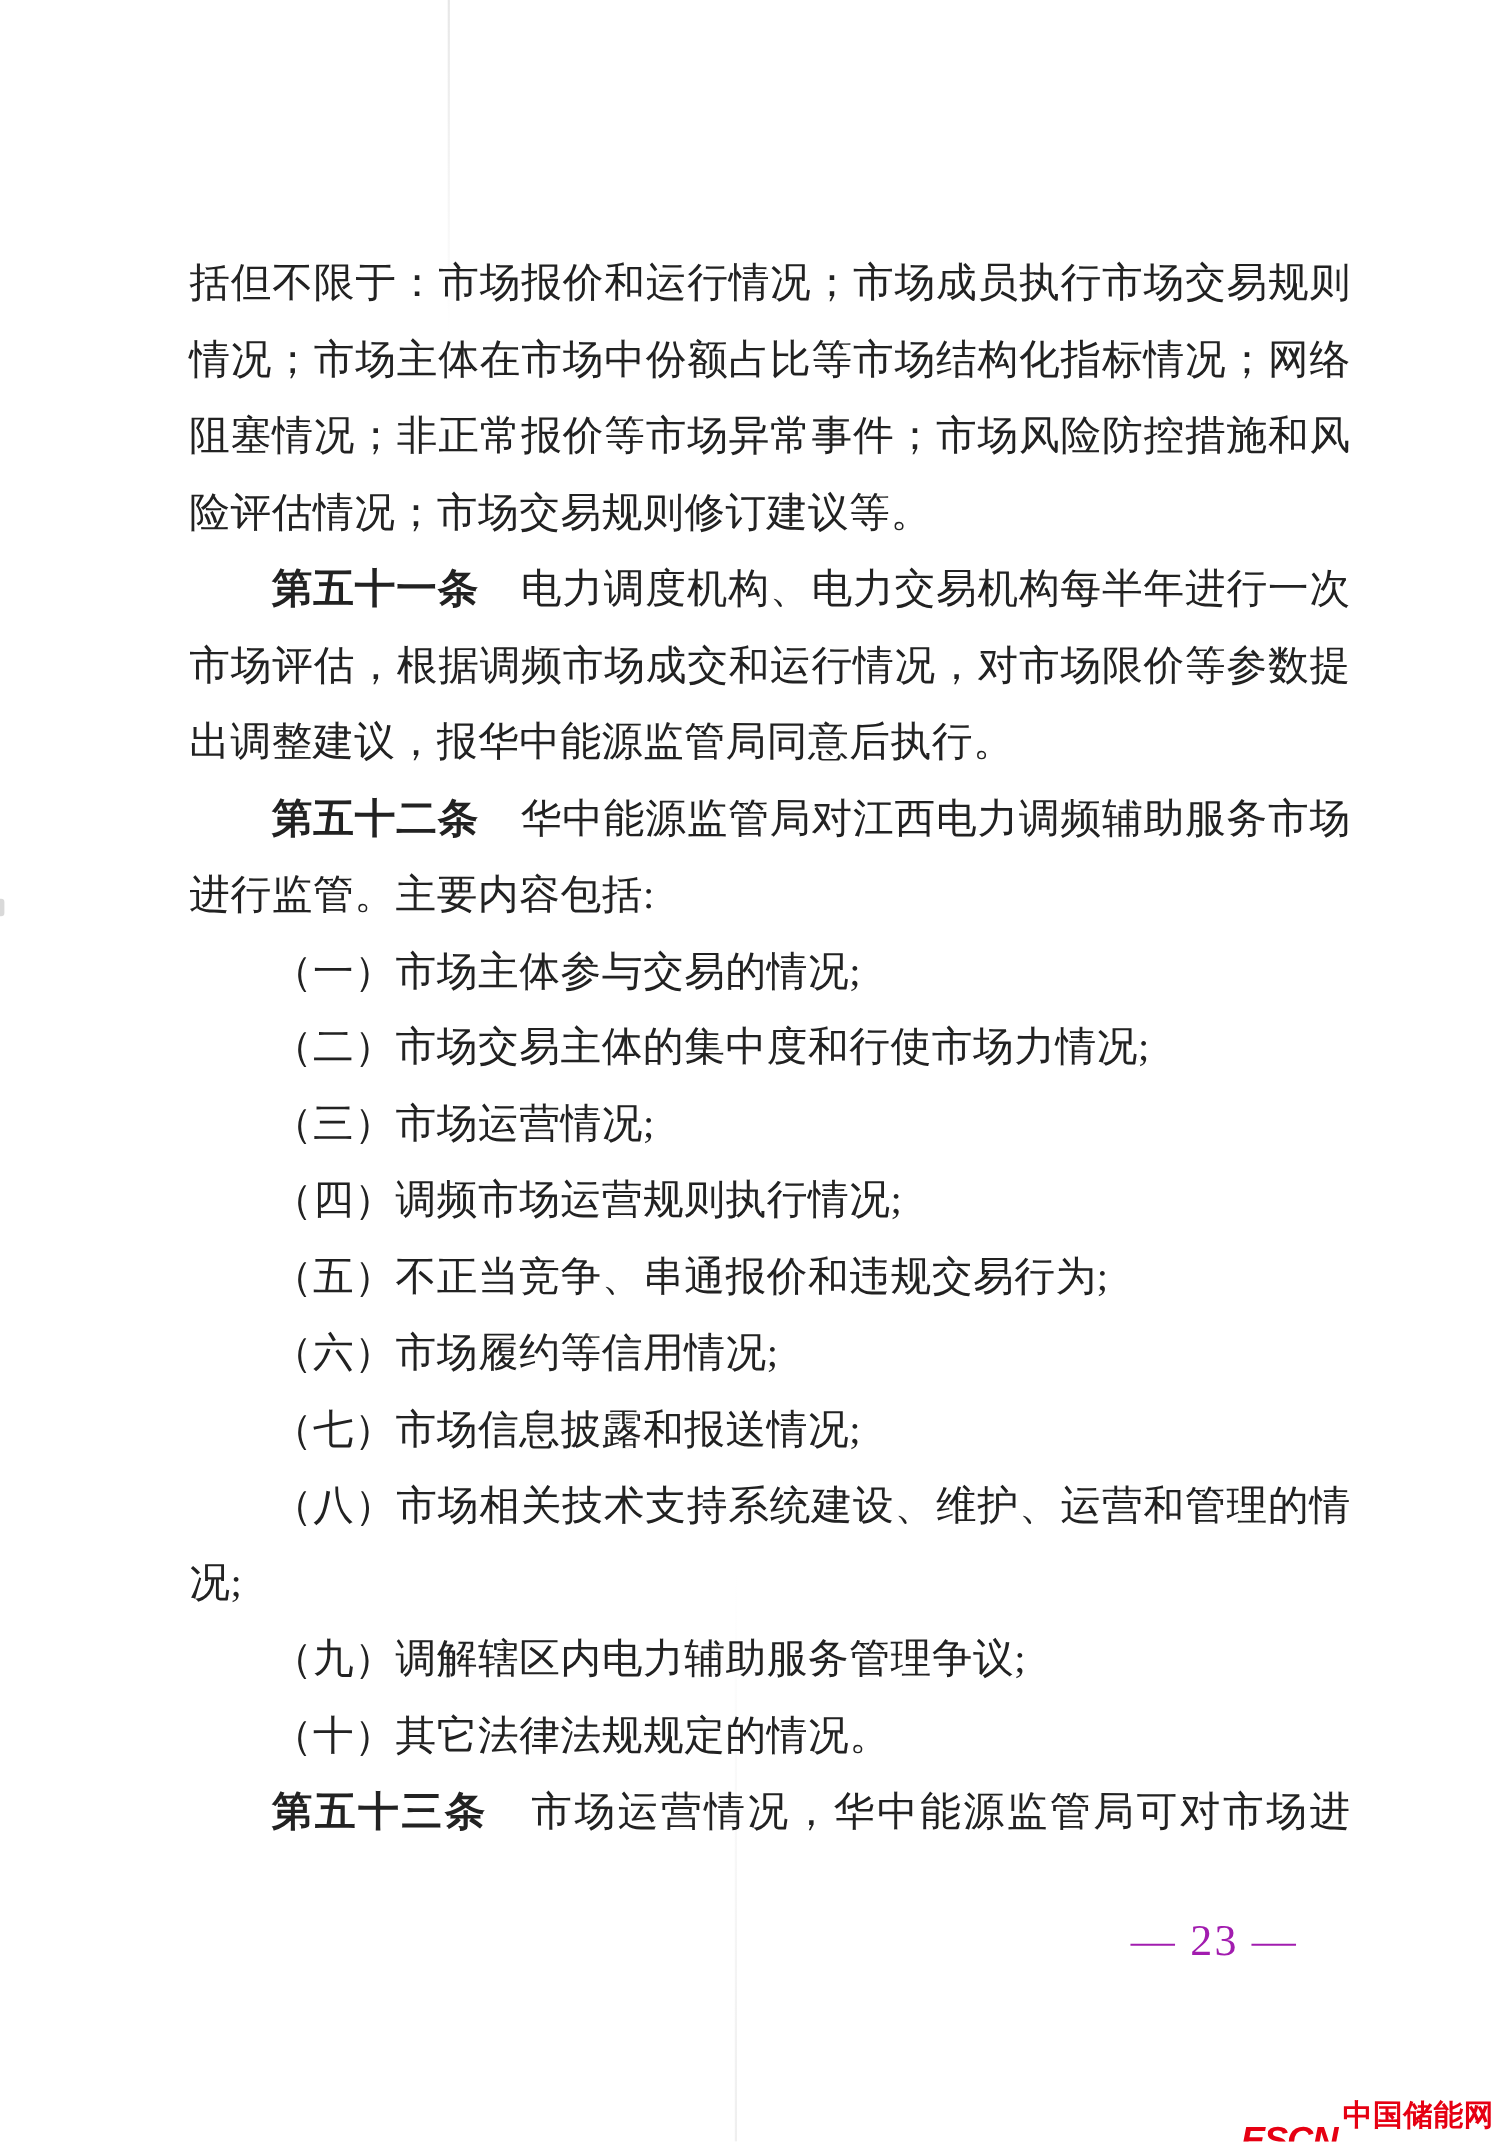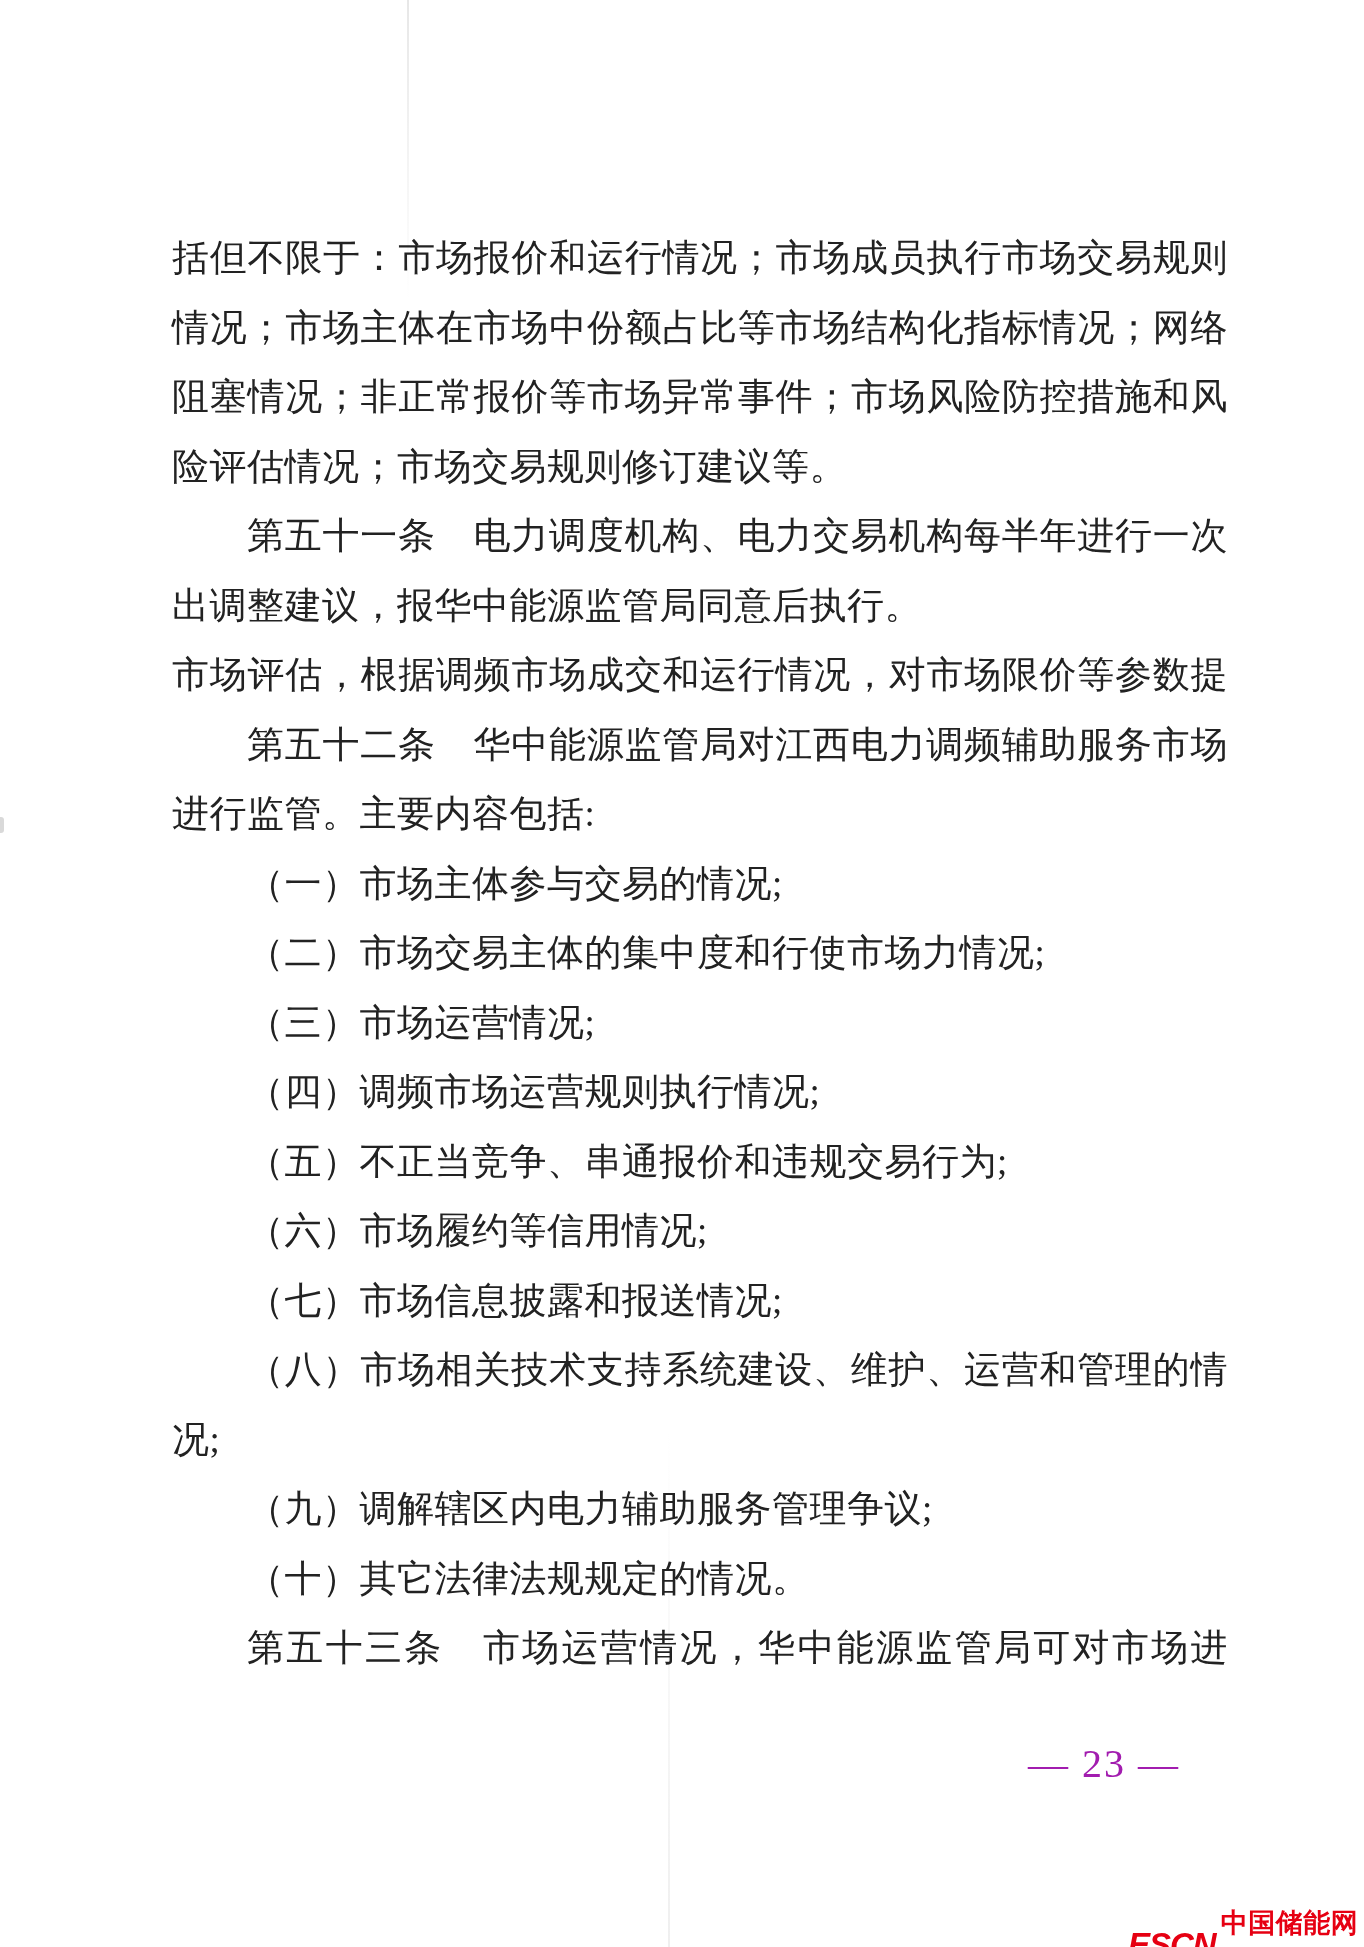--- a/index.html
+++ b/index.html
@@ -57,21 +57,21 @@
   }
   .line.indent {
     padding-left: 75px;
   }
   .line.justify {
     text-align: justify;
     text-align-last: justify;
     text-justify: inter-character;
   }
   .line .b {
-    font-weight: 400;
+    font-weight: 700;
   }
   .page-number {
     position: absolute;
     left: 1014px;
     top: 1742px;
     width: 180px;
     text-align: center;
     font-size: 40px;
     line-height: 44px;
     letter-spacing: 2px;
@@ -112,22 +112,22 @@
   <div class="scan-line-top"></div>
   <div class="scan-line-bottom"></div>
   <div class="edge-mark"></div>
 
   <div class="textblock" style="color: rgb(34, 34, 34);">
       <div class="line justify"><span>括但不限于：市场报价和运行情况；市场成员执行市场交易规则</span></div>
       <div class="line justify"><span>情况；市场主体在市场中份额占比等市场结构化指标情况；网络</span></div>
       <div class="line justify"><span>阻塞情况；非正常报价等市场异常事件；市场风险防控措施和风</span></div>
       <div class="line"><span>险评估情况；市场交易规则修订建议等。</span></div>
       <div class="line indent justify"><span class="b">第五十一条</span><span>　电力调度机构、电力交易机构每半年进行一次</span></div>
+      <div class="line justify"><span>市场评估，根据调频市场成交和运行情况，对市场限价等参数提</span></div>
       <div class="line"><span>出调整建议，报华中能源监管局同意后执行。</span></div>
-      <div class="line justify"><span>市场评估，根据调频市场成交和运行情况，对市场限价等参数提</span></div>
       <div class="line indent justify"><span class="b">第五十二条</span><span>　华中能源监管局对江西电力调频辅助服务市场</span></div>
       <div class="line"><span>进行监管。主要内容包括:</span></div>
       <div class="line indent"><span>（一）市场主体参与交易的情况;</span></div>
       <div class="line indent"><span>（二）市场交易主体的集中度和行使市场力情况;</span></div>
       <div class="line indent"><span>（三）市场运营情况;</span></div>
       <div class="line indent"><span>（四）调频市场运营规则执行情况;</span></div>
       <div class="line indent"><span>（五）不正当竞争、串通报价和违规交易行为;</span></div>
       <div class="line indent"><span>（六）市场履约等信用情况;</span></div>
       <div class="line indent"><span>（七）市场信息披露和报送情况;</span></div>
       <div class="line indent justify"><span>（八）市场相关技术支持系统建设、维护、运营和管理的情</span></div>

